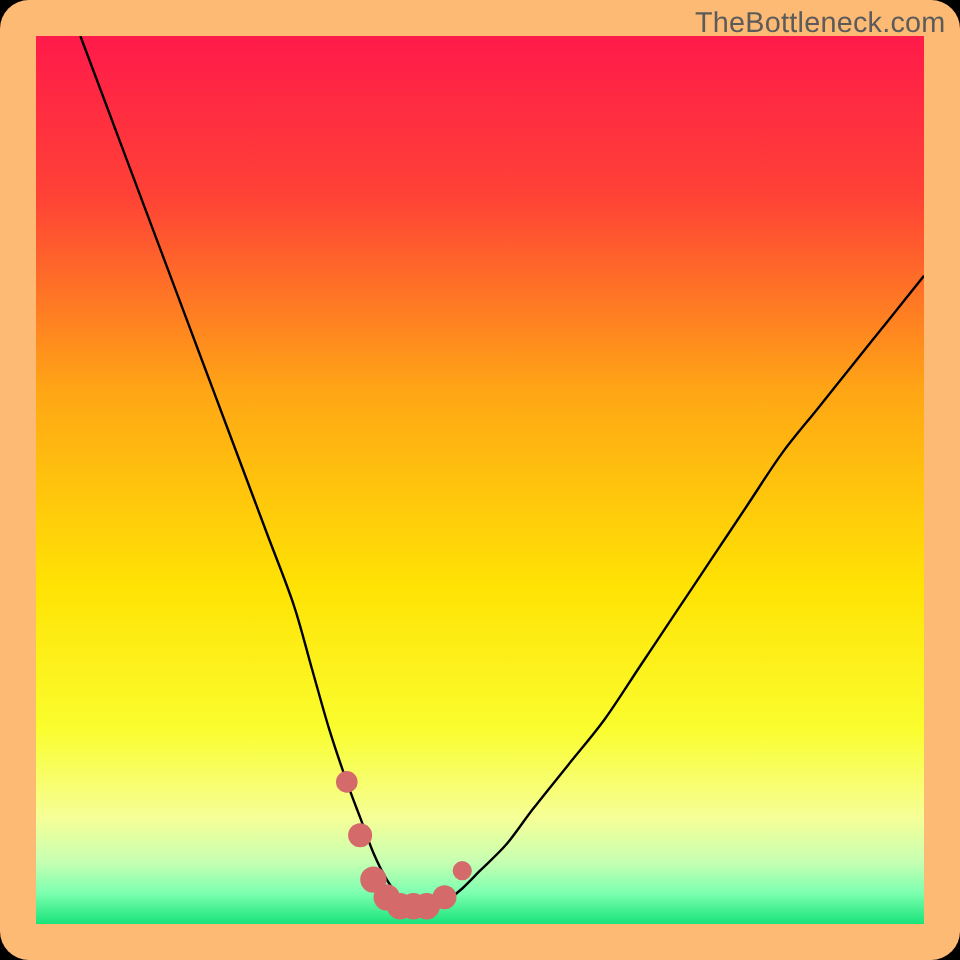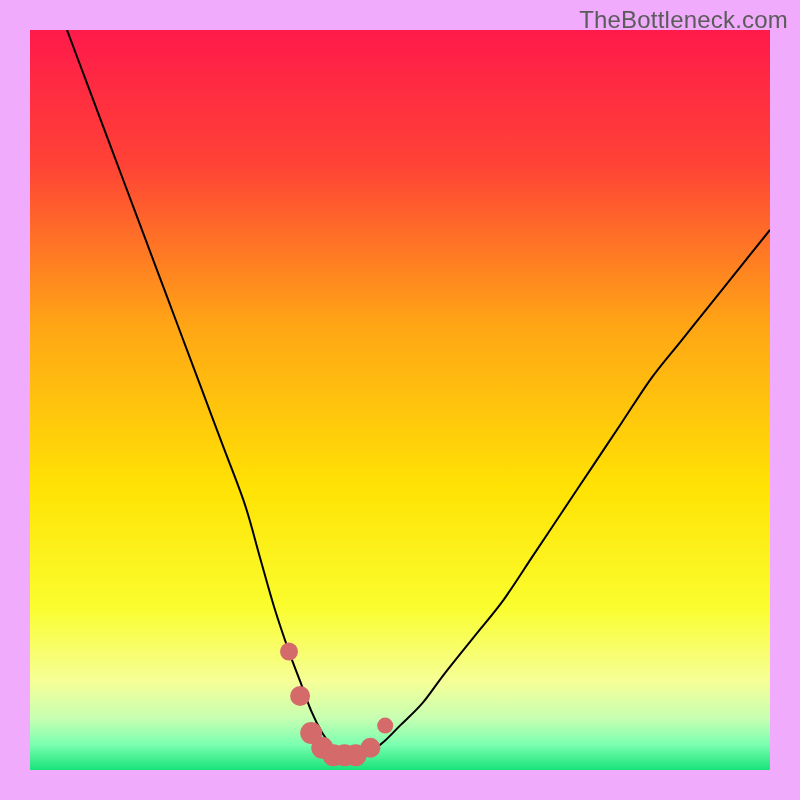--- a/index.html
+++ b/index.html
@@ -7,21 +7,22 @@
     padding: 0;
     width: 800px;
     height: 800px;
     overflow: hidden;
     background: #000;
     font-family: Arial, Helvetica, sans-serif;
   }
   .frame {
     position: absolute;
     inset: 0;
-    background: #f0abfc;
+    background: #fdba74;
+    border-radius: 24px;
   }
   .plot-area {
     position: absolute;
     left: 30px;
     top: 30px;
     width: 740px;
     height: 740px;
   }
   .gradient-bg {
     position: absolute;

